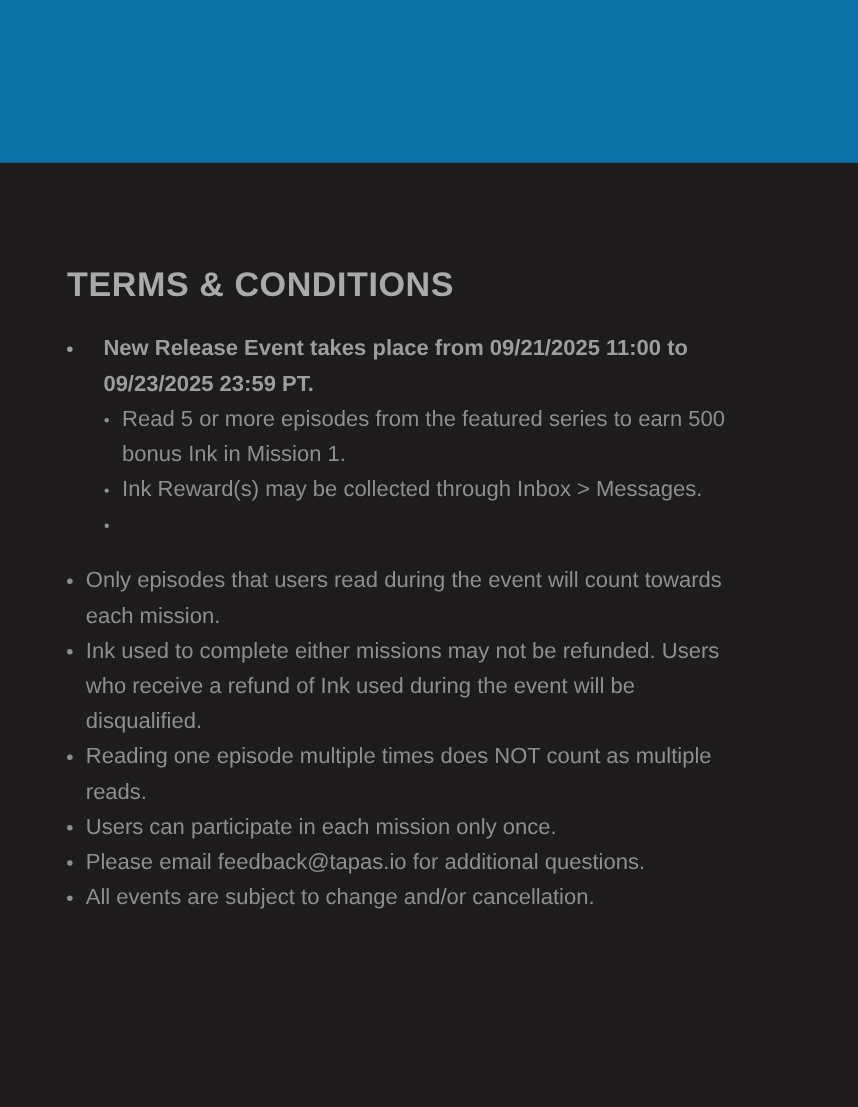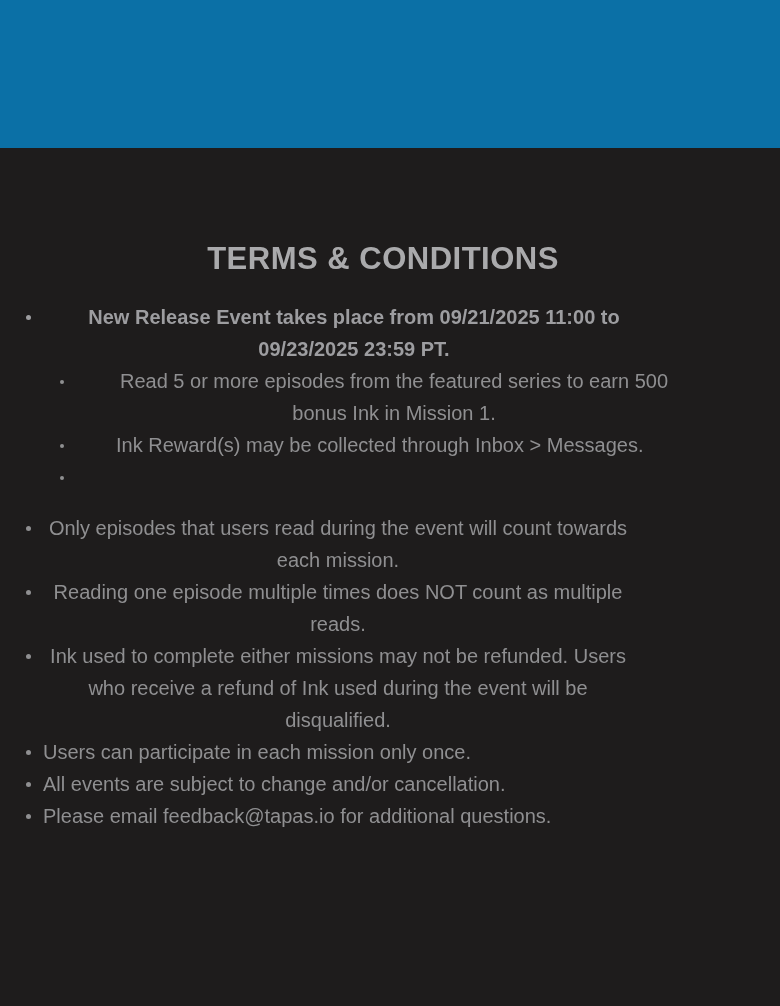--- a/index.html
+++ b/index.html
@@ -18,22 +18,21 @@
   body {
     background: var(--background);
     font-family: "Liberation Sans", "DejaVu Sans", sans-serif;
   }
   .banner {
     width: 100%;
     height: 148px;
     background: var(--banner);
   }
   .content {
-    padding: 92px 40px 0 26px;
-    text-align: center;
+    padding: 92px 40px 0 61px;
   }
   h1.page-title {
     font-size: 31px;
     font-weight: 700;
     letter-spacing: 0.5px;
     color: var(--heading_text);
     margin: 0 0 24px 0;
     line-height: 1.2;
   }
   ul.terms-list {
@@ -70,21 +69,20 @@
     font-size: 20px;
     line-height: 32px;
   }
   ul.sub-list .dot {
     width: 4px;
     height: 4px;
     margin: 15px 12px 0 0;
   }
   ul.sub-list .li-text {
     max-width: 556px;
-    margin-left: 40px;
   }
   ul.group-2 {
     margin-top: 32px;
   }
 </style>
 </head>
 <body>
 
 <div class="banner"></div>
 
@@ -114,33 +112,33 @@
     </li>
   </ul>
 
   <ul class="terms-list group-2">
     <li>
       <span class="dot"></span>
       <span class="li-text">Only episodes that users read during the event will count towards each mission.</span>
     </li>
     <li>
       <span class="dot"></span>
-      <span class="li-text">Reading one episode multiple times does NOT count as multiple reads.</span>
+      <span class="li-text">Ink used to complete either missions may not be refunded. Users who receive a refund of Ink used during the event will be disqualified.</span>
     </li>
     <li>
       <span class="dot"></span>
-      <span class="li-text">Ink used to complete either missions may not be refunded. Users who receive a refund of Ink used during the event will be disqualified.</span>
+      <span class="li-text">Reading one episode multiple times does NOT count as multiple reads.</span>
     </li>
     <li>
       <span class="dot"></span>
       <span class="li-text">Users can participate in each mission only once.</span>
     </li>
     <li>
       <span class="dot"></span>
-      <span class="li-text">All events are subject to change and/or cancellation.</span>
+      <span class="li-text"><span>Please email </span><span>feedback@tapas.io</span><span> for additional questions.</span></span>
     </li>
     <li>
       <span class="dot"></span>
-      <span class="li-text"><span>Please email </span><span>feedback@tapas.io</span><span> for additional questions.</span></span>
+      <span class="li-text">All events are subject to change and/or cancellation.</span>
     </li>
   </ul>
 
 </div>
 
 </body></html>

